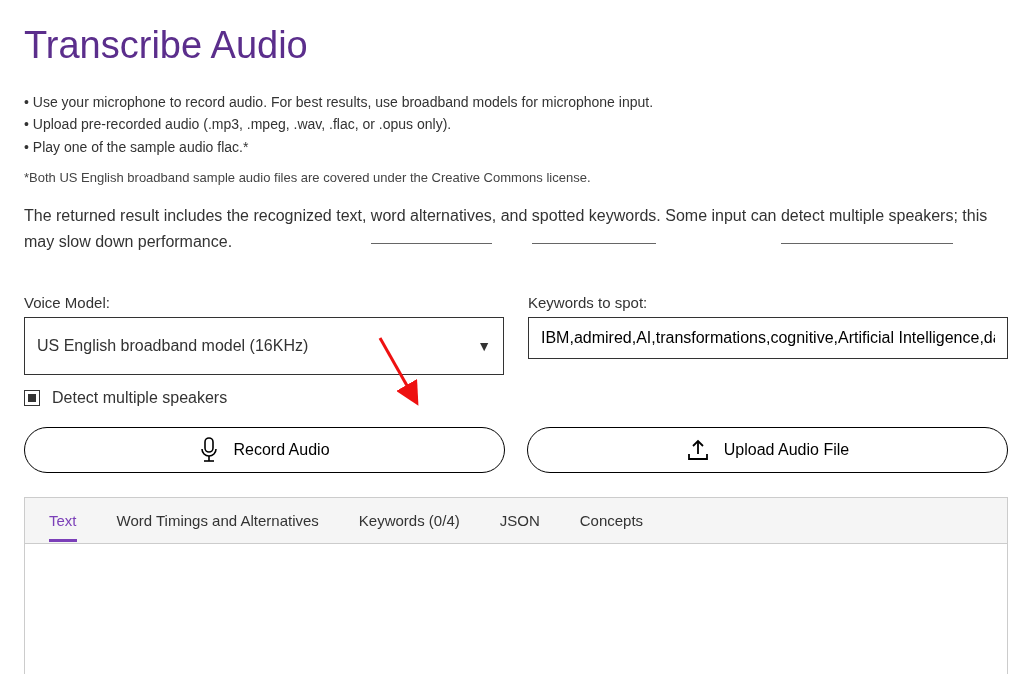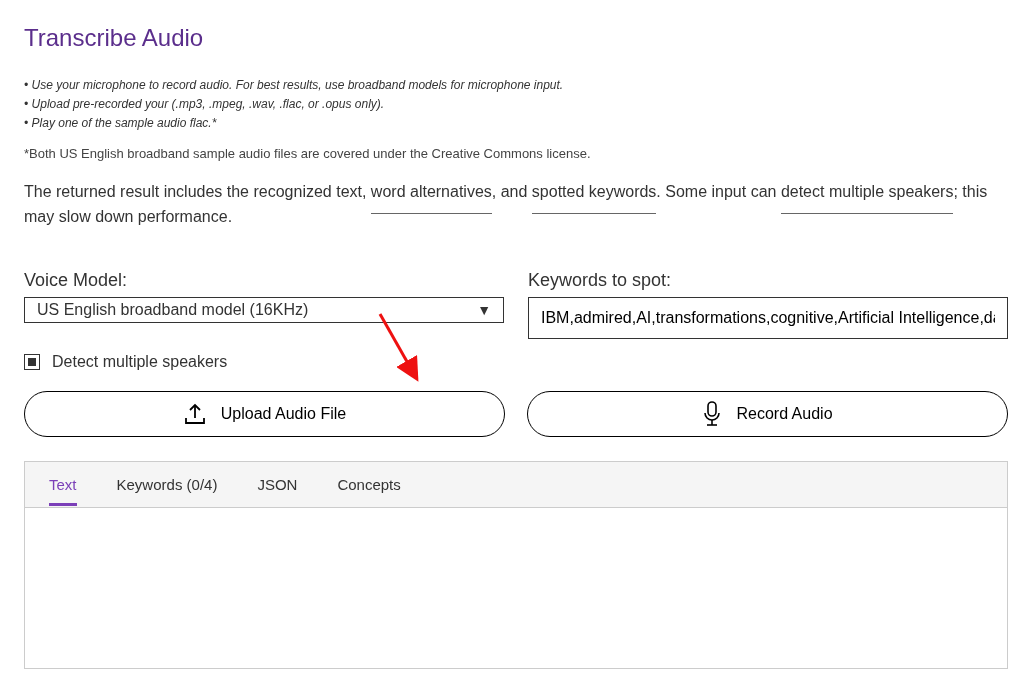--- a/index.html
+++ b/index.html
@@ -6,37 +6,37 @@
   body {
     margin: 0;
     padding: 24px;
     font-family: "Helvetica Neue", Arial, sans-serif;
     color: #333;
     background: #fff;
     width: 1032px;
   }
   h1 {
     color: #5b2e8c;
-    font-size: 24px;
+    font-size: 38px;
     font-weight: 400;
     margin: 0 0 24px 0;
   }
   .bullets { margin: 0 0 12px 0; padding: 0; list-style: none; }
-  .bullets li { font-size: 12px; color: #333; line-height: 1.6; font-style: italic; }
+  .bullets li { font-size: 14px; color: #333; line-height: 1.6; }
   .bullets li::before { content: "• "; }
   .footnote { font-size: 13px; color: #444; margin: 12px 0 18px 0; }
   .desc { font-size: 16px; line-height: 1.6; color: #333; margin-bottom: 40px; }
-  .underlink { border-bottom: 1px solid #666; padding-bottom: 13px; cursor: pointer; }
+  .underlink { border-bottom: 1px solid #666; padding-bottom: 19px; cursor: pointer; }
   .form-row { display: flex; gap: 24px; margin-bottom: 14px; }
   .form-col { display: flex; flex-direction: column; }
-  .label { font-size: 18px; color: #333; margin-bottom: 6px; }
+  .label { font-size: 15px; color: #333; margin-bottom: 6px; }
   .select-box {
     position: relative;
     width: 480px;
-    height: 26px;
+    height: 58px;
     border: 1px solid #333;
     display: flex;
     align-items: center;
     padding: 0 12px;
     font-size: 16px;
     background: #fff;
     cursor: pointer;
   }
   .select-box .caret {
     position: absolute;
@@ -111,21 +111,21 @@
   }
   svg.icon { display: block; }
 </style>
 </head>
 <body>
 
 <h1>Transcribe Audio</h1>
 
 <ul class="bullets">
   <li>Use your microphone to record audio. For best results, use broadband models for microphone input.</li>
-  <li>Upload pre-recorded your (.mp3, .mpeg, .wav, .flac, or .opus only).</li>
+  <li>Upload pre-recorded audio (.mp3, .mpeg, .wav, .flac, or .opus only).</li>
   <li>Play one of the sample audio flac.*</li>
 </ul>
 
 <div class="footnote">*Both US English broadband sample audio files are covered under the Creative Commons license.</div>
 
 <div class="desc">
   <span>The returned result includes the recognized text, </span><span class="underlink">word alternatives</span><span>, and </span><span class="underlink">spotted keywords</span><span>. Some input can </span><span class="underlink">detect multiple speakers</span><span>; this may slow down performance.</span>
 </div>
 
 <div class="form-row" style="position:relative;">
@@ -153,39 +153,40 @@
 
 <div class="check-row">
   <span class="chk">
     <span class="chk-inner"></span>
   </span>
   <span>Detect multiple speakers</span>
 </div>
 
 <div class="btn-row">
   <div class="pill-btn">
-    <svg class="icon" width="24" height="22" viewBox="0 0 24 22" fill="none" stroke="#000" stroke-width="1.8">
-      <polyline points="3,15 3,20 21,20 21,15"></polyline>
-      <line x1="12" y1="15" x2="12" y2="2"></line>
-      <polyline points="7,7 12,2 17,7"></polyline>
-    </svg>
-    <span>Upload Audio File</span>
-  </div>
-  <div class="pill-btn">
     <svg class="icon" width="20" height="26" viewBox="0 0 20 26" fill="none" stroke="#000" stroke-width="1.6">
       <rect x="6" y="1" width="8" height="14" rx="4"></rect>
       <path d="M3 12 a7 7 0 0 0 14 0"></path>
       <line x1="10" y1="19" x2="10" y2="24"></line>
       <line x1="5" y1="24" x2="15" y2="24"></line>
     </svg>
     <span>Record Audio</span>
   </div>
+  <div class="pill-btn">
+    <svg class="icon" width="24" height="22" viewBox="0 0 24 22" fill="none" stroke="#000" stroke-width="1.8">
+      <polyline points="3,15 3,20 21,20 21,15"></polyline>
+      <line x1="12" y1="15" x2="12" y2="2"></line>
+      <polyline points="7,7 12,2 17,7"></polyline>
+    </svg>
+    <span>Upload Audio File</span>
+  </div>
 </div>
 
 <div class="tabs-box">
   <div class="tab-strip">
     <div class="tab active">Text</div>
+    <div class="tab">Word Timings and Alternatives</div>
     <div class="tab">Keywords (0/4)</div>
     <div class="tab">JSON</div>
     <div class="tab">Concepts</div>
   </div>
   <div class="tab-content"></div>
 </div>
 
 </body></html>

